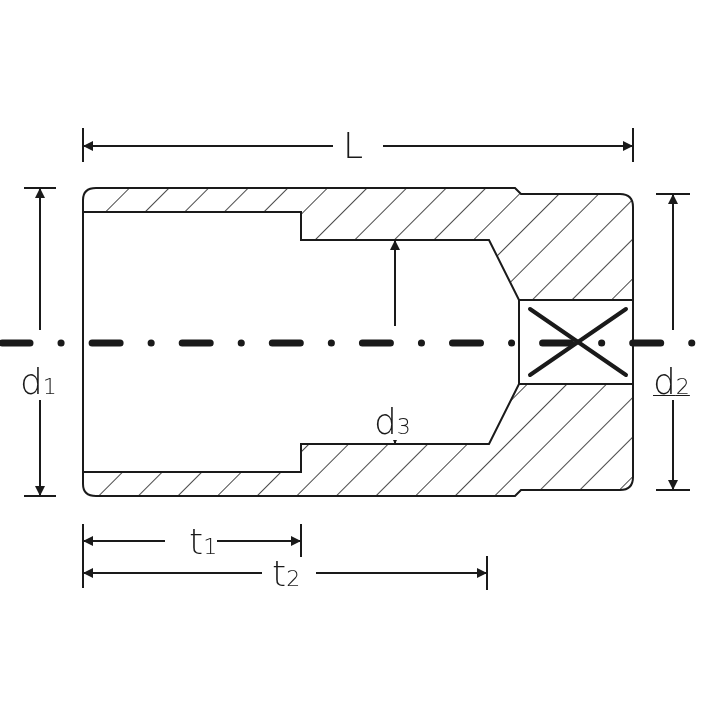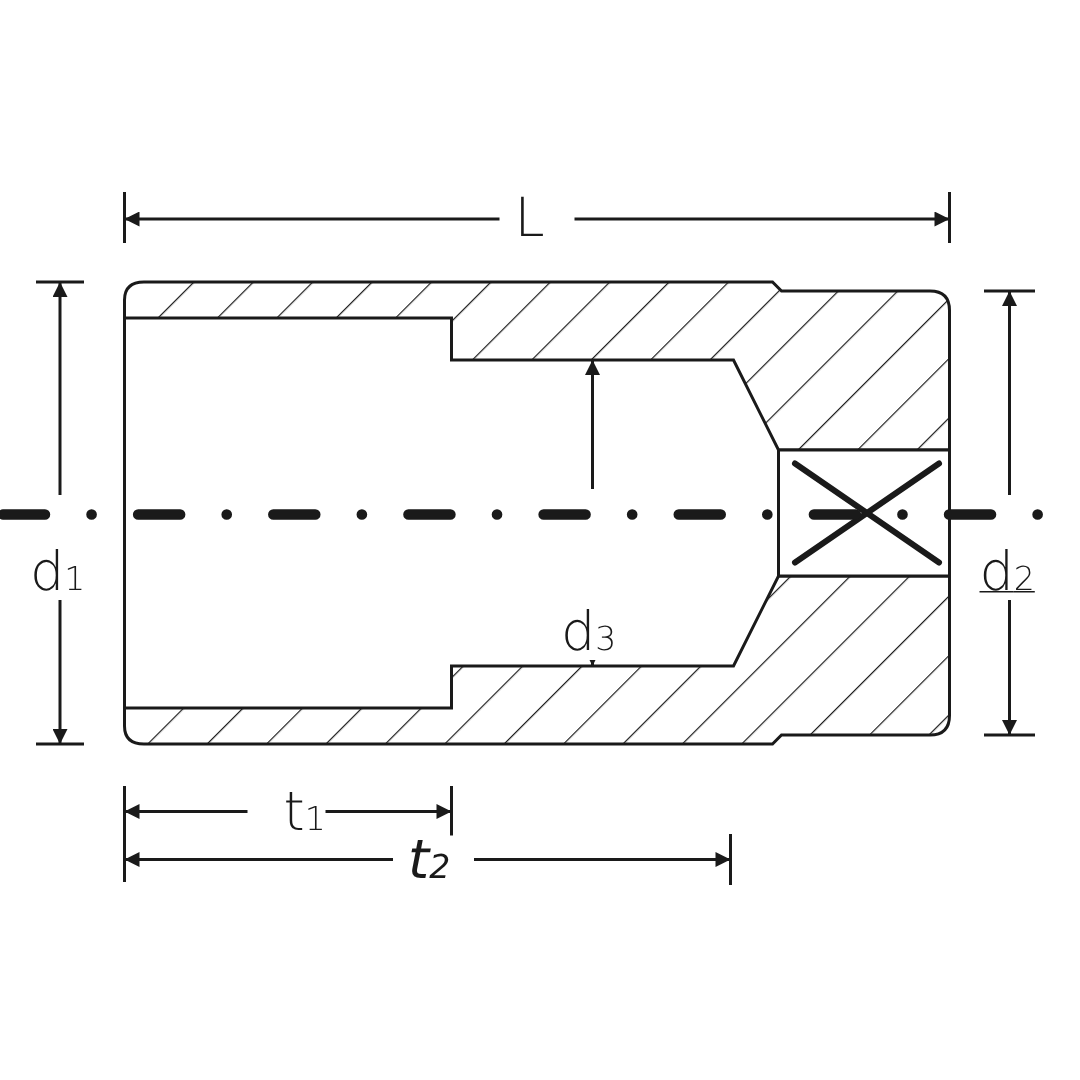--- a/index.html
+++ b/index.html
@@ -94,16 +94,16 @@
   </div>
   <div class="lbl" style="left:653px; top:364px;text-decoration:underline;">
     <span class="main">d</span><span class="sub">2</span>
   </div>
   <div class="lbl" style="left:374px; top:364px;margin-top:40px;">
     <span class="main">d</span><span class="sub">3</span>
   </div>
   <div class="lbl" style="left:189px; top:524px;">
     <span class="main">t</span><span class="sub">1</span>
   </div>
-  <div class="lbl" style="left:272px; top:556px;font-style:italic;">
+  <div class="lbl" style="left:272px; top:556px;">
     <span class="main">t</span><span class="sub">2</span>
   </div>
 </div>
 
 </body></html>

